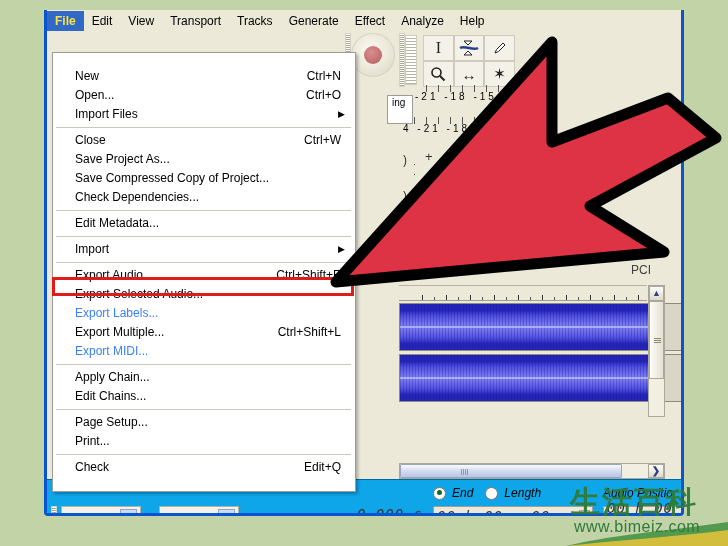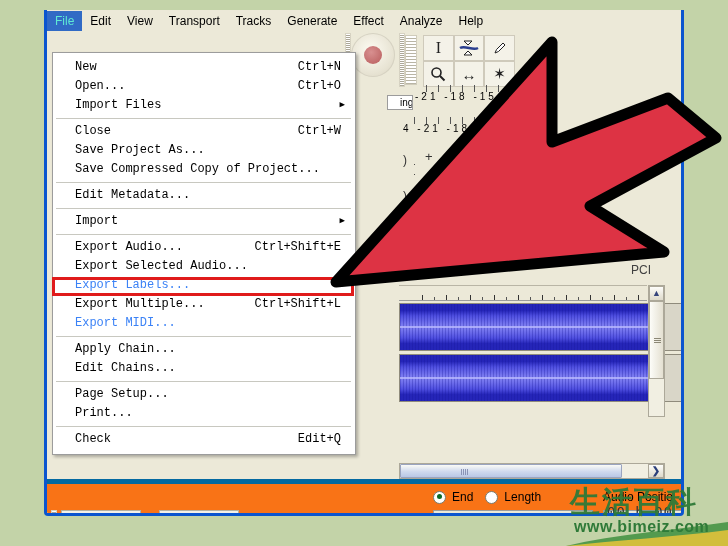--- a/index.html
+++ b/index.html
@@ -60,21 +60,21 @@
   
   .menubar{
     position:absolute;left:0;top:0;width:100%;height:21px;
     background:#ece9d8;
     display:flex;align-items:center;
     border-bottom:1px solid #ece9d8;
   }
   .menubar .mi{
     padding:3px 8px;font-size:12px;color:#000;line-height:14px;white-space:nowrap;
   }
-  .menubar .mi.active{background:#316ac5;color:#5eead4;}
+  .menubar .mi.active{background:#316ac5;color:#fde047;font-weight:bold;}
 
   
   .aud-body{position:absolute;left:0;top:21px;right:0;bottom:0;background:#ece9d8;}
 
   .toolbar-row{position:absolute;left:0;top:0;width:100%;height:60px;background:#ece9d8;}
   .tb-grip{position:absolute;top:2px;width:6px;height:54px;
     background:repeating-linear-gradient(to bottom,#fff 0 1px,#aca899 1px 2px);
     border:1px solid #d6d2c2;box-sizing:border-box;}
 
   .record-btn{
@@ -101,22 +101,22 @@
   }
 
   
   .meter-row{position:absolute;left:340px;height:24px;color:#000;font-size:10px;}
   .meter-tickline{
     position:absolute;left:0;top:0;width:100%;height:7px;
     background:repeating-linear-gradient(to right,transparent 0 11px,#555 11px 12px);
   }
   .meter-nums{position:absolute;left:0;top:6px;white-space:nowrap;letter-spacing:3px;font-size:10px;}
   .dev-chip{
-    position:absolute;left:340px;width:26px;height:15px;background:#fff;
-    border:1px solid #9c9c9c;font-size:10px;line-height:14px;padding-left:12px;box-sizing:border-box;
+    position:absolute;left:340px;width:26px;height:29px;background:#fff;
+    border:1px solid #9c9c9c;font-size:10px;line-height:14px;padding-left:4px;box-sizing:border-box;
     overflow:hidden;
   }
 
   .mini-row{position:absolute;left:340px;color:#333;font-size:11px;}
   .zoomout-ico{
     position:absolute;width:17px;height:17px;border-radius:50%;
     border:2px solid #2b3f7a;box-sizing:border-box;background:#fdf6d8;
     font-size:10px;line-height:13px;text-align:center;color:#2b3f7a;
   }
   .zoomout-ico:after{content:"";position:absolute;right:-5px;bottom:-3px;width:7px;height:2px;background:#2b3f7a;transform:rotate(45deg);}
@@ -193,21 +193,21 @@
     content:"";position:absolute;left:60px;top:4px;width:8px;height:6px;
     background:repeating-linear-gradient(to right,#8a93b5 0 1px,transparent 1px 2px);
   }
   .hsb-right{
     position:absolute;right:0;top:0;width:16px;height:14px;
     background:linear-gradient(#fdfdfa,#dedacb);border:1px solid #aca899;box-sizing:border-box;
     color:#2b3f7a;font-size:10px;line-height:12px;text-align:center;font-weight:bold;
   }
 
   
-  .selbar{position:absolute;left:0;right:0;top:448px;height:58px;background:#f97316;border-top:5px solid #0369a1;}
+  .selbar{position:absolute;left:0;right:0;top:448px;height:58px;background:#0ea5e9;border-top:1px solid #0369a1;font-style:italic;}
   .radio-line{position:absolute;left:386px;top:6px;display:flex;align-items:center;gap:6px;font-size:12px;}
   .radio{width:11px;height:11px;border:1px solid #7b7b6e;border-radius:50%;background:#fff;position:relative;display:inline-block;}
   .radio.on:after{content:"";position:absolute;left:2.5px;top:2.5px;width:5px;height:5px;border-radius:50%;background:#0b6b2a;}
   .audio-pos-label{position:absolute;left:556px;top:6px;font-size:12px;}
   .timefield{
     position:absolute;height:20px;background:#ece9d8;border:1px solid #9c9c9c;
     display:flex;align-items:center;font-size:14px;color:#333;letter-spacing:1px;
     padding:0 3px;box-sizing:border-box;font-family:"DejaVu Sans Mono",monospace;
   }
   .spin{
@@ -217,23 +217,22 @@
 
   
   .bt-panel{position:absolute;height:17px;background:#f4f2e8;border:1px solid #b5b1a1;box-sizing:border-box;}
   .bt-blue{position:absolute;top:2px;width:17px;height:12px;background:linear-gradient(#cfe0f5,#a8c4e8);border:1px solid #8fa6c9;box-sizing:border-box;}
 
   
   .menu-popup{
     position:absolute;left:52px;top:52px;width:302px;
     background:#fff;border:1px solid #9c9c9c;
     box-shadow:2px 2px 3px rgba(0,0,0,.28);
-    padding:5px 0;
+    padding:14px 0;
     z-index:40;
-    font-family:Liberation Mono, monospace;
   }
   .mrow{
     position:relative;height:19px;line-height:19px;
     display:flex;align-items:center;font-size:12px;color:#000;padding:0 6px 0 22px;
   }
   .mrow .accel{margin-left:auto;padding-right:8px;color:#000;}
   .mrow.disabled{color:#3b82f6;}
   .mrow .submenu-arrow{margin-left:auto;font-size:9px;color:#000;padding-right:4px;}
   .msep{height:1px;background:#c8c8c0;margin:3px 4px 3px 3px;}
 
@@ -248,21 +247,20 @@
 
   
   .wm{position:absolute;left:566px;top:482px;width:162px;height:64px;z-index:70;}
   .wm-cn{
     position:absolute;left:4px;top:0px;font-size:30px;color:#2f7a38;font-weight:bold;
     font-family:"DejaVu Sans",sans-serif;letter-spacing:2px;white-space:nowrap;opacity:.95;
   }
   .wm-url{
     position:absolute;left:8px;top:36px;font-size:16px;color:#2f7a38;letter-spacing:.5px;
     font-family:"Liberation Sans",sans-serif;
-    font-weight:bold;
   }
   .wm-swoosh{position:absolute;left:0;bottom:0;width:162px;height:26px;overflow:hidden;}
 </style>
 </head>
 <body>
 
 <div class="titlebar">
   <div class="title-icon"></div>
   <div class="title-text">Developers</div>
   <div class="win-btns">
@@ -429,20 +427,23 @@
   <div class="mrow">
     <span>Close</span>
     <span class="accel">Ctrl+W</span>
   </div>
   <div class="mrow">
     <span>Save Project As...</span>
   </div>
   <div class="mrow">
     <span>Save Compressed Copy of Project...</span>
   </div>
+  <div class="mrow">
+    <span>Check Dependencies...</span>
+  </div>
 
   <div class="msep"></div>
 
   <div class="mrow">
     <span>Edit Metadata...</span>
   </div>
 
   <div class="msep"></div>
 
   <div class="mrow">

